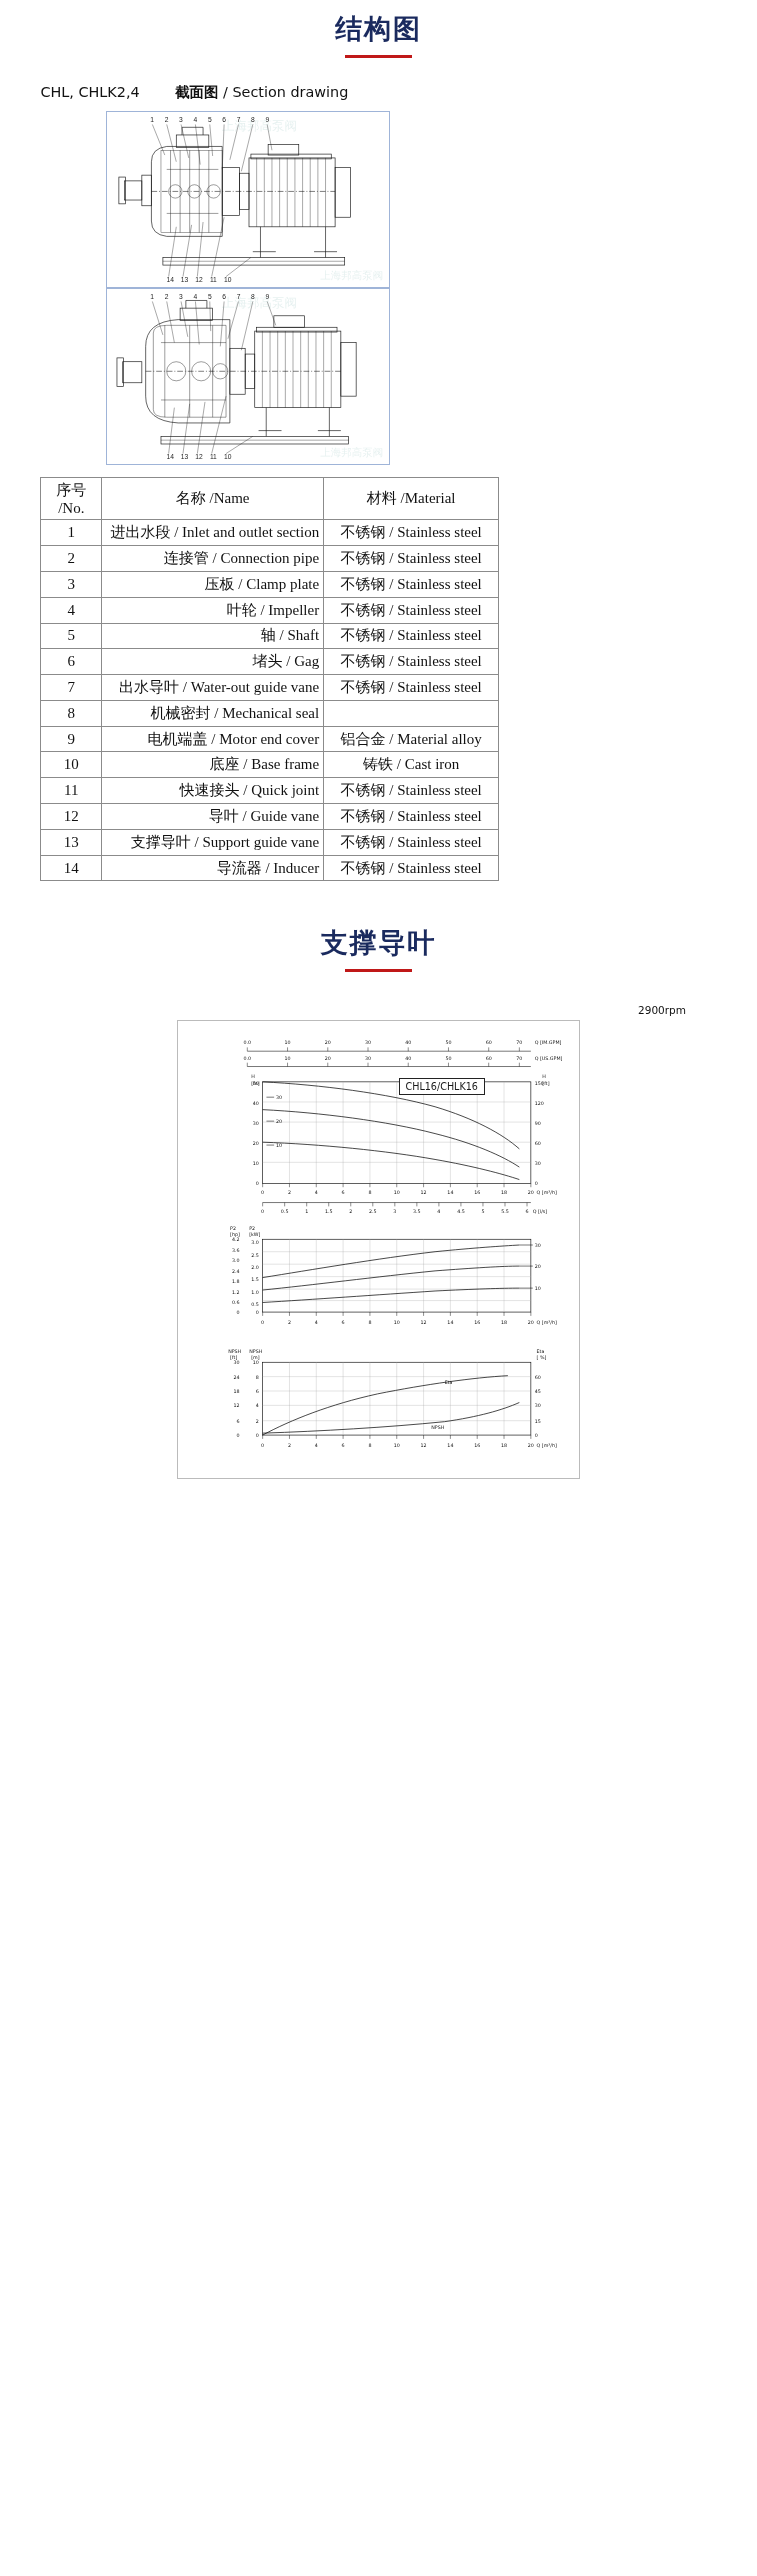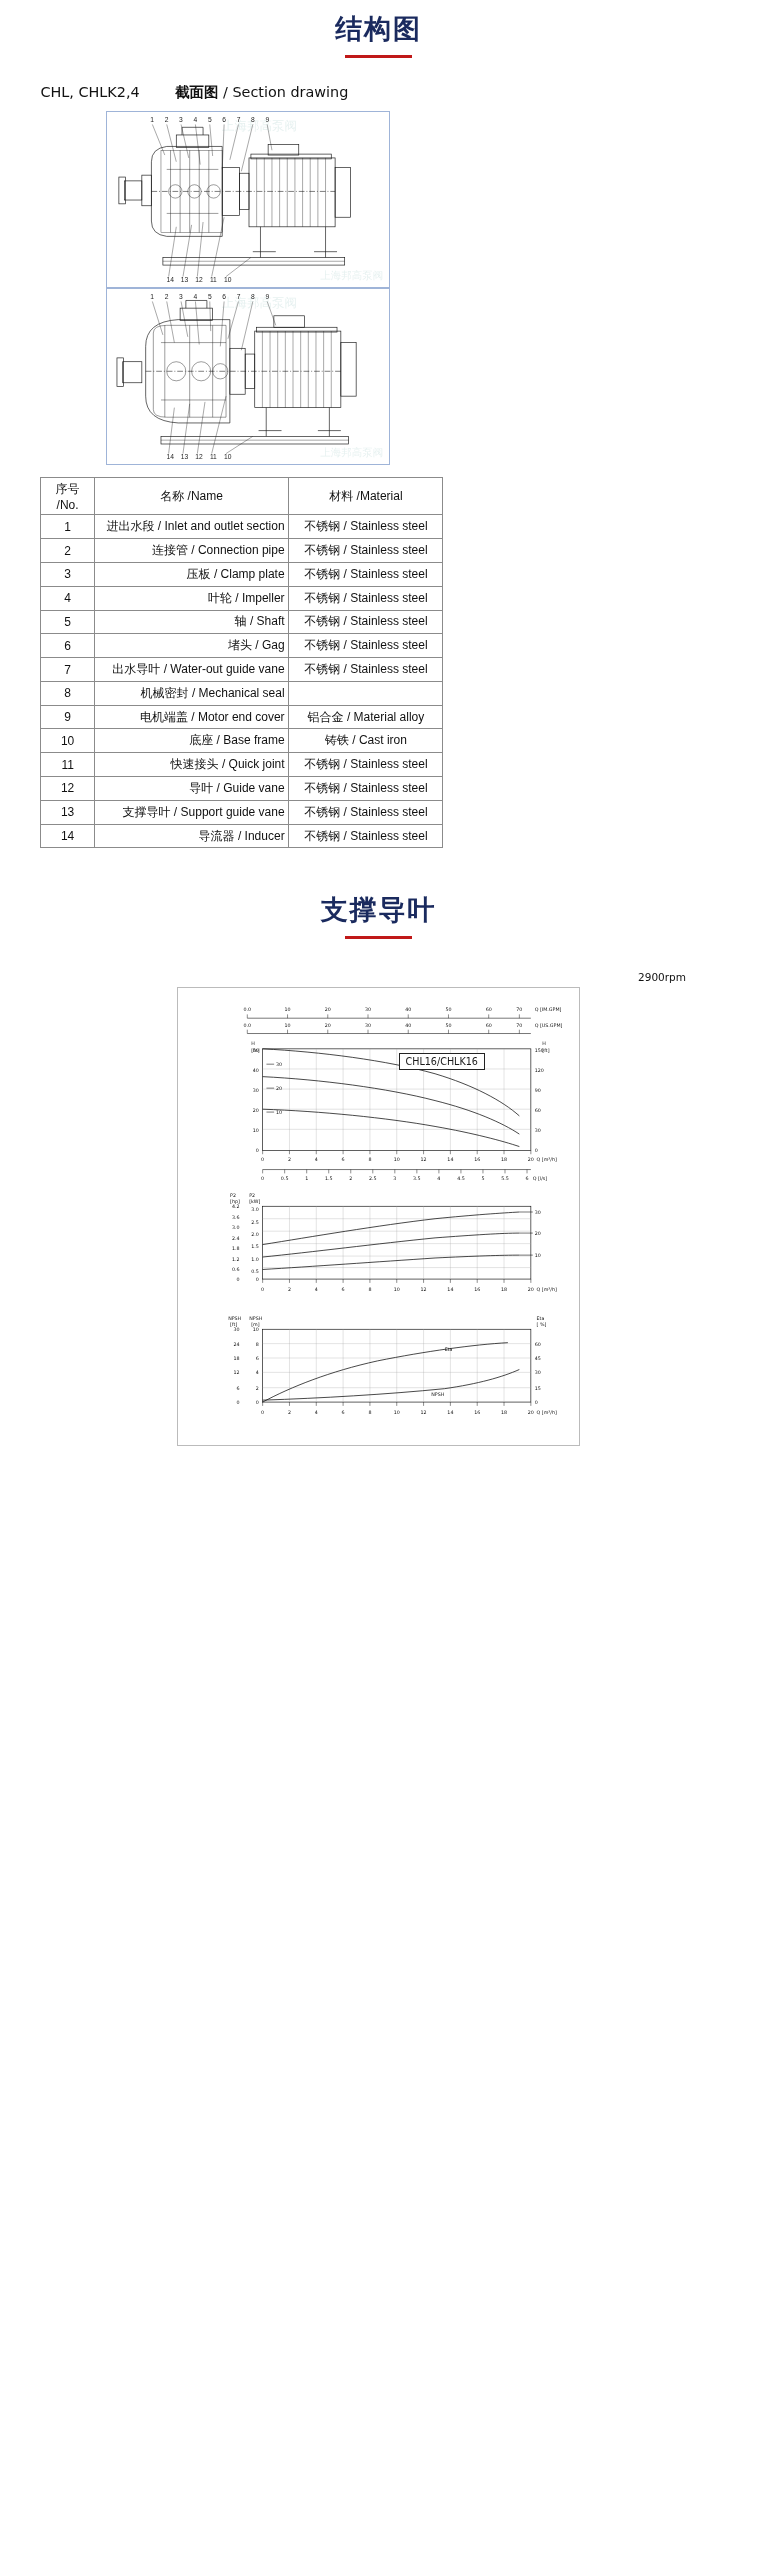--- a/index.html
+++ b/index.html
@@ -51,24 +51,24 @@
   }
   .wm-top { top:5.8px; left:115px; font-size:12.5px; }
   .wm-br { bottom:3.8px; right:5.8px; }
 
   .numrow { position:absolute; font-size:6.7px; color:#222; }
   .numrow span { display:inline-block; width:14.4px; text-align:center; }
 
   
   table.mat {
     border-collapse: collapse;
-    width: 403px;
+    width: 459px;
     margin: 11.5px 0 0 13.4px;
-    font-size: 12px;
-    font-family: Liberation Sans, sans-serif;
+    font-size: 15px;
+    font-family: Liberation Serif, serif;
   }
   table.mat th, table.mat td {
     border: 1px solid #8b8b8b;
     padding: 2.9px 3.8px;
     text-align: center;
     height: 19px;
     color: #111;
   }
   table.mat th { font-weight: normal; }
   table.mat td.no { width: 50px; }
@@ -371,21 +371,21 @@
     <div class="section-title">支撑导叶</div>
     <div class="title-rule"></div>
   </div>
 
   <div class="perf-wrap">
     <div class="rpm-label">2900rpm</div>
 
     <div class="curve-card">
 
       <div class="chart">
-        <div class="model-box" style="left:213px; top:56px;">CHL16/CHLK16</div>
+        <div class="model-box" style="left:213px; top:48px;">CHL16/CHLK16</div>
         <svg width="387" height="188" viewBox="0 0 404 196">
           <g font-family="DejaVu Sans, sans-serif" font-size="5" fill="#111">
 
             <line x1="64" y1="22" x2="360" y2="22" stroke="#111" stroke-width="0.6"></line>
             <g stroke="#111" stroke-width="0.5">
               <line x1="64" y1="22" x2="64" y2="18"></line>
                 <line x1="106" y1="22" x2="106" y2="18"></line>
               <line x1="148" y1="22" x2="148" y2="18"></line>
                 <line x1="190" y1="22" x2="190" y2="18"></line>
               <line x1="232" y1="22" x2="232" y2="18"></line>

